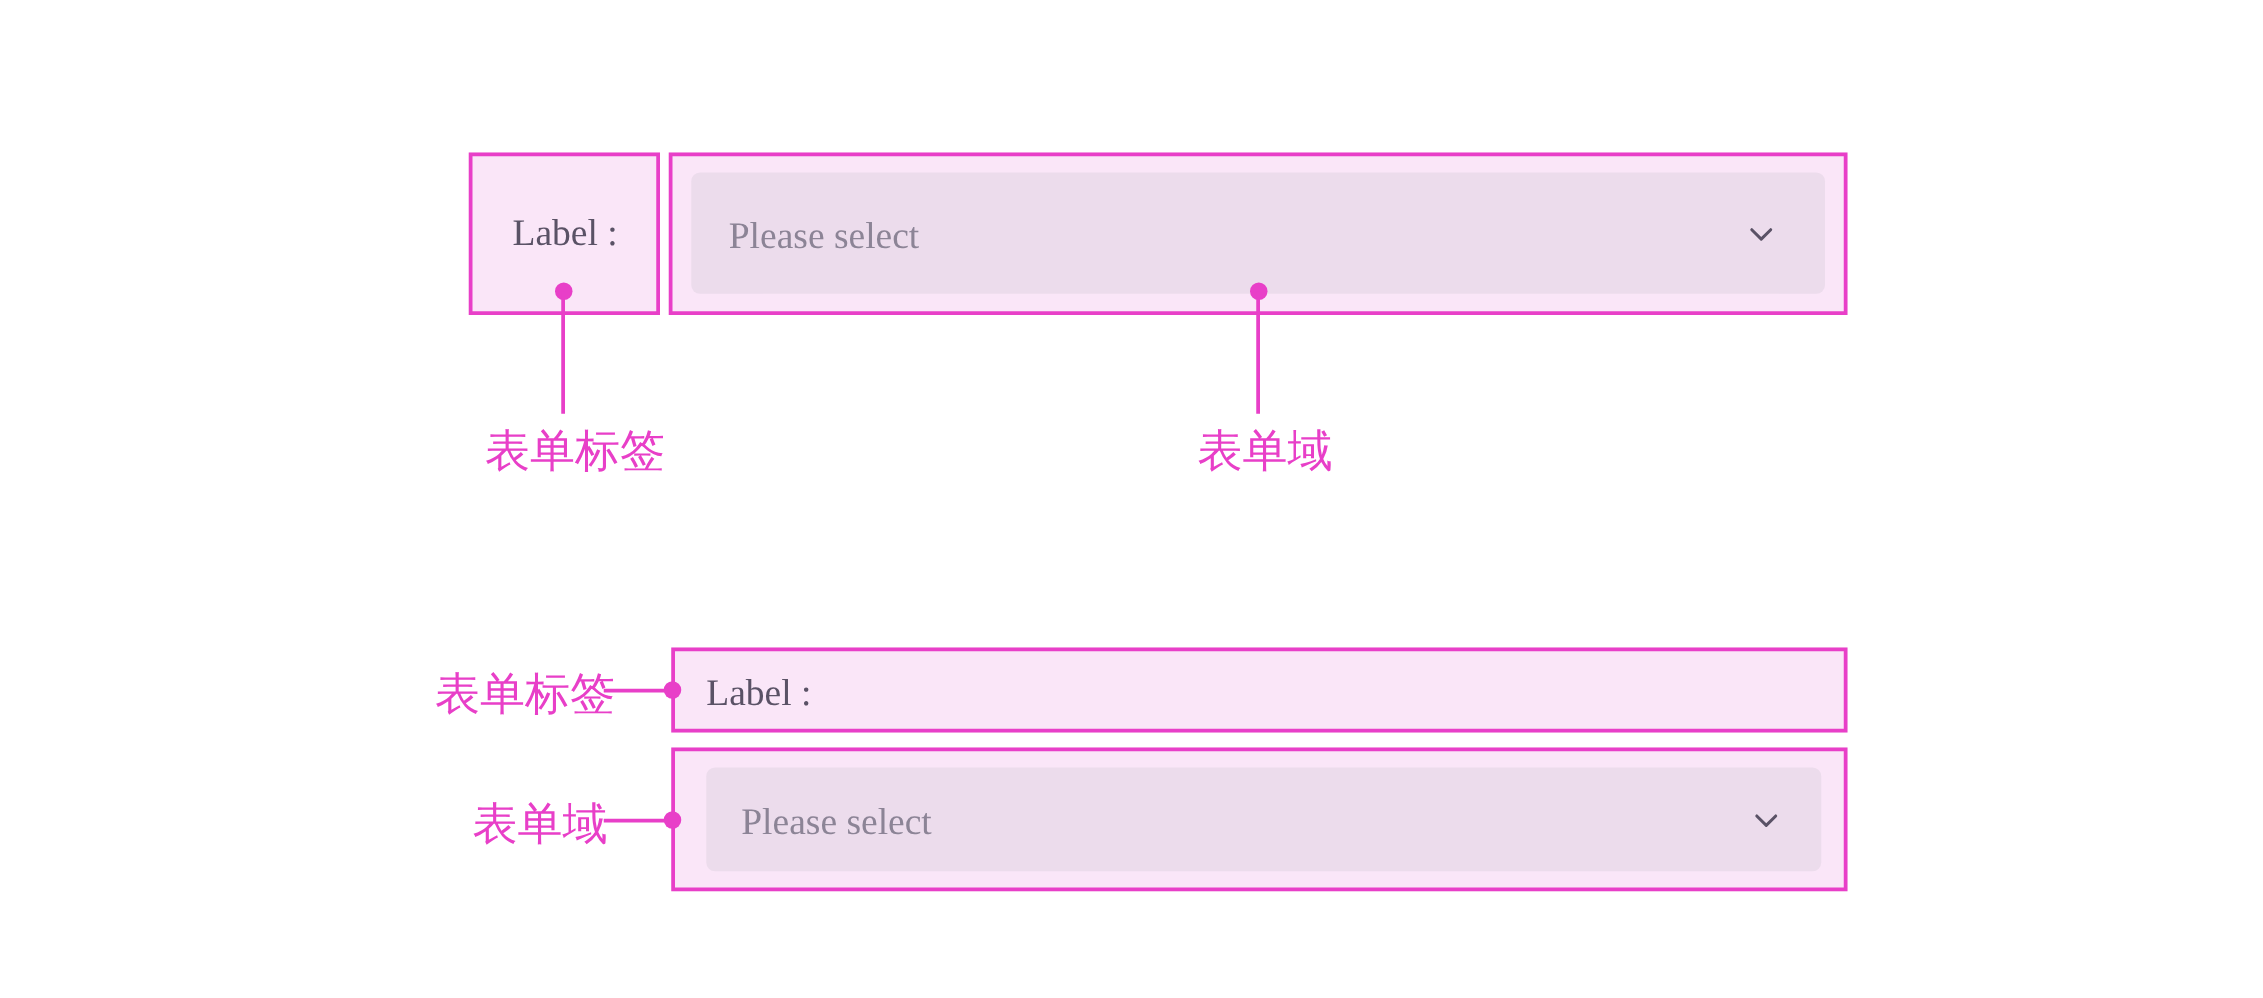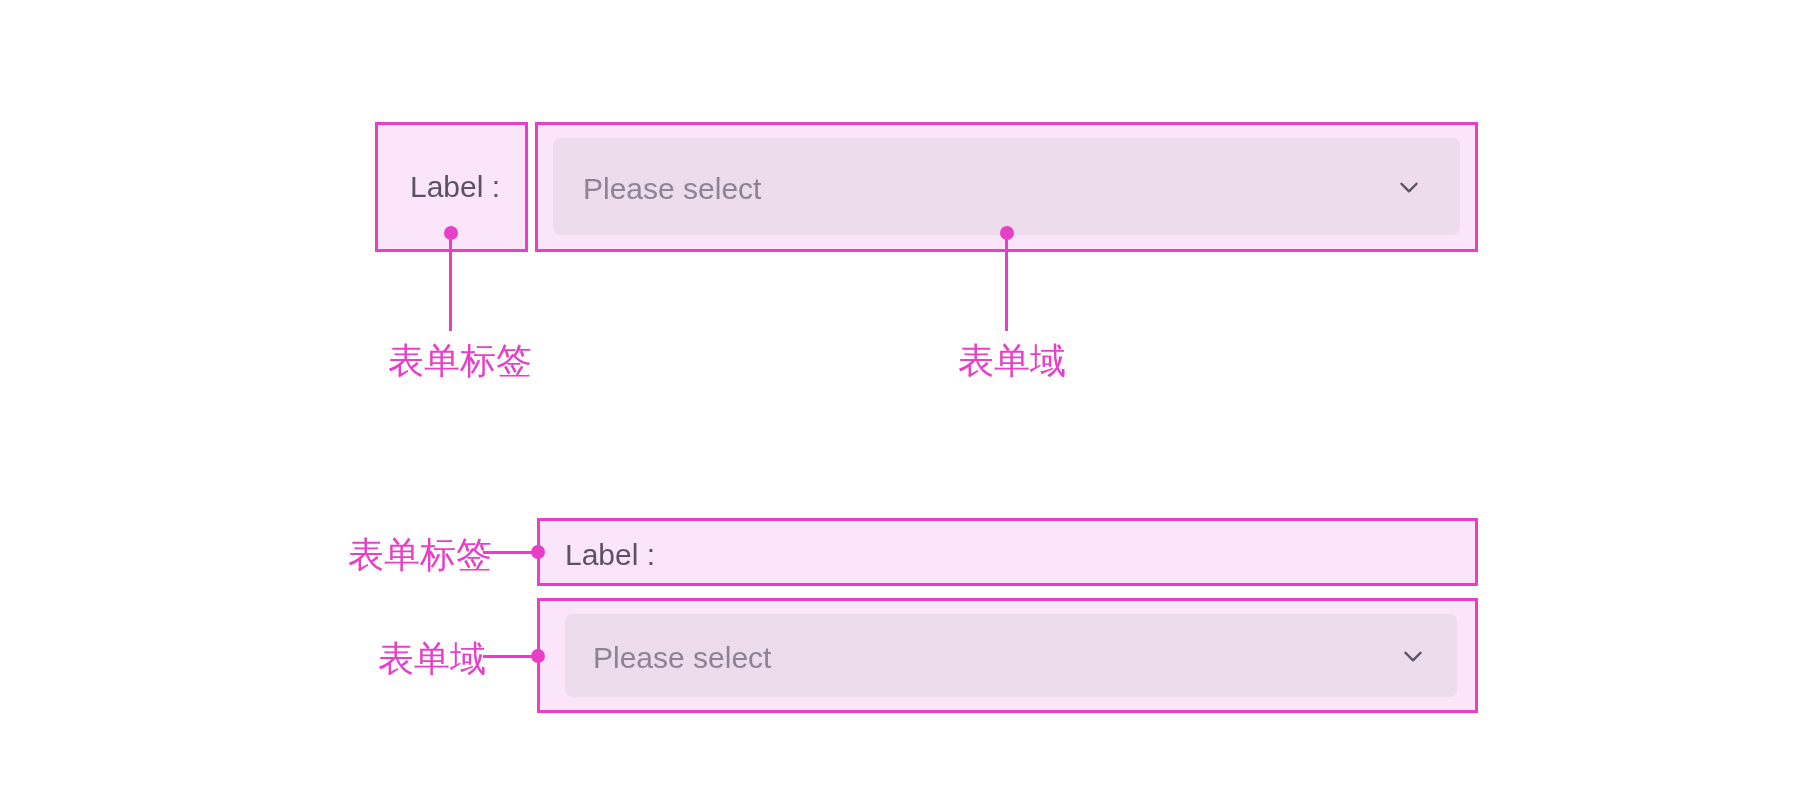--- a/index.html
+++ b/index.html
@@ -11,20 +11,21 @@
     width: 1810px;
     height: 798px;
     position: relative;
     overflow: hidden;
     font-family: "Liberation Sans", "DejaVu Sans", sans-serif;
   }
 
   .stage {
     position: absolute;
     inset: 0;
+    font-family: Liberation Serif, serif;
   }
 
   
   .anno-box {
     position: absolute;
     box-sizing: border-box;
     border: 3px solid #e83fc8;
     background: #fae6f8;
   }
 

